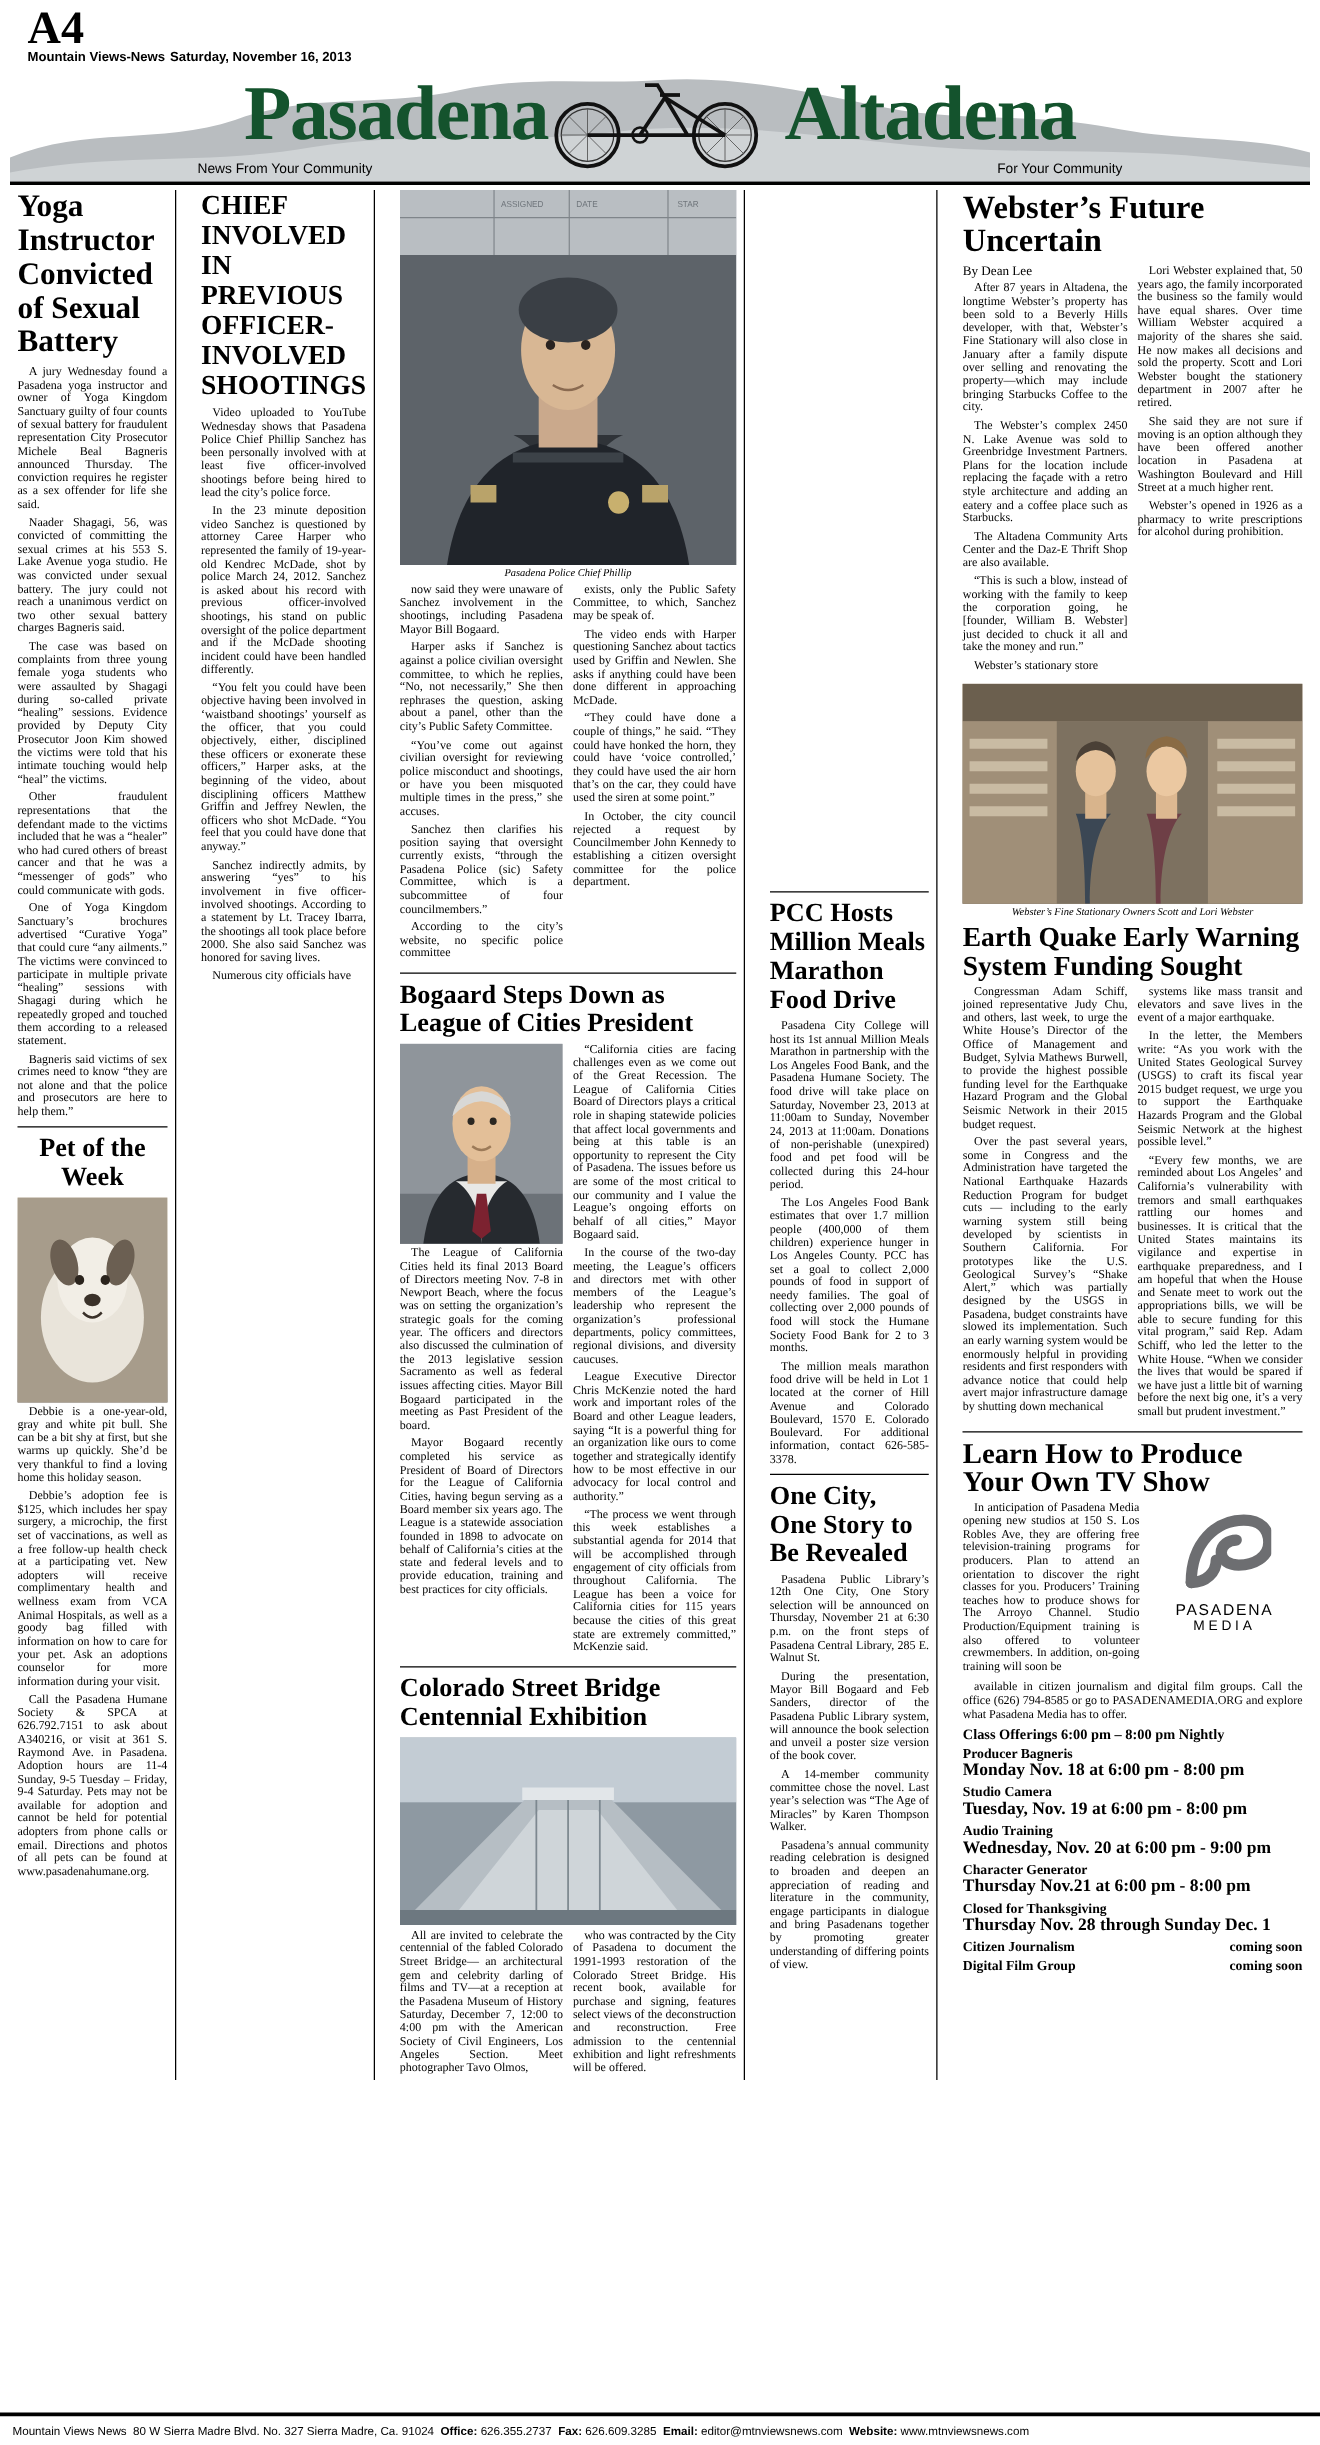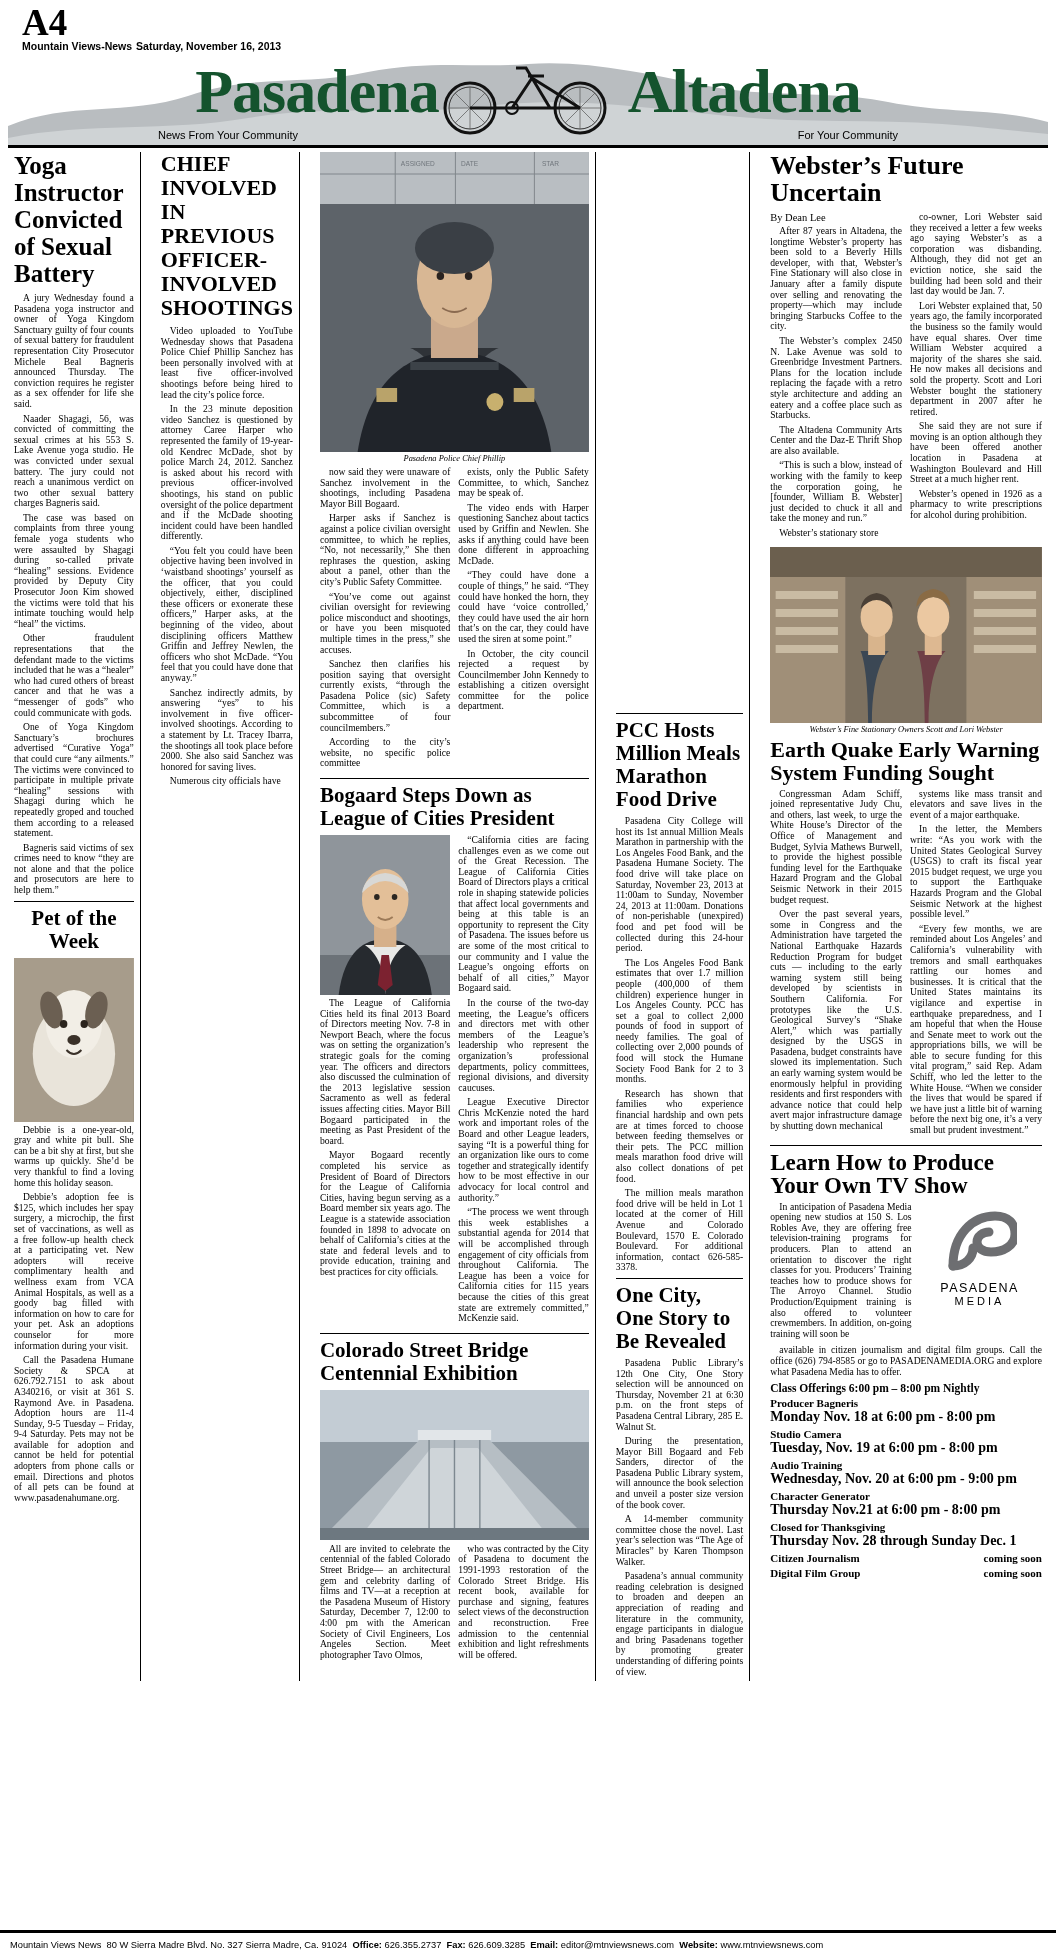--- a/index.html
+++ b/index.html
@@ -286,21 +286,20 @@
           </div>
       </div>
     </div>
 
     <div class="col c4">
       <div style="height:556px;"></div>
       <div class="rule"></div>
       <h2 class="head2">PCC Hosts Million Meals Marathon Food Drive</h2>
       <p class="body">Pasadena City College will host its 1st annual Million Meals Marathon in partnership with the Los Angeles Food Bank, and the Pasadena Humane Society. The food drive will take place on Saturday, November 23, 2013 at 11:00am to Sunday, November 24, 2013 at 11:00am. Donations of non-perishable (unexpired) food and pet food will be collected during this 24-hour period.</p>
       <p class="body">The Los Angeles Food Bank estimates that over 1.7 million people (400,000 of them children) experience hunger in Los Angeles County. PCC has set a goal to collect 2,000 pounds of food in support of needy families. The goal of collecting over 2,000 pounds of food will stock the Humane Society Food Bank for 2 to 3 months.</p>
-      <p class="body">Research has shown that families who experience financial hardship and own pets are at times forced to choose between feeding themselves or their pets. The PCC million meals marathon food drive will also collect donations of pet food.</p>
       <p class="body">The million meals marathon food drive will be held in Lot 1 located at the corner of Hill Avenue and Colorado Boulevard, 1570 E. Colorado Boulevard. For additional information, contact 626-585-3378.</p>
 
       <div class="rule"></div>
       <h2 class="head2">One City, One Story to Be Revealed</h2>
       <p class="body">Pasadena Public Library’s 12th One City, One Story selection will be announced on Thursday, November 21 at 6:30 p.m. on the front steps of Pasadena Central Library, 285 E. Walnut St.</p>
       <p class="body">During the presentation, Mayor Bill Bogaard and Feb Sanders, director of the Pasadena Public Library system, will announce the book selection and unveil a poster size version of the book cover.</p>
       <p class="body">A 14-member community committee chose the novel. Last year’s selection was “The Age of Miracles” by Karen Thompson Walker.</p>
       <p class="body">Pasadena’s annual community reading celebration is designed to broaden and deepen an appreciation of reading and literature in the community, engage participants in dialogue and bring Pasadenans together by promoting greater understanding of differing points of view.</p>
     </div>
 
@@ -309,21 +308,20 @@
       <div style="display:flex;gap:8px;">
         <div style="width:50%;">
           <div class="byline">By Dean Lee</div>
           <p class="body">After 87 years in Altadena, the longtime Webster’s property has been sold to a Beverly Hills developer, with that, Webster’s Fine Stationary will also close in January after a family dispute over selling and renovating the property—which may include bringing Starbucks Coffee to the city.</p>
           <p class="body">The Webster’s complex 2450 N. Lake Avenue was sold to Greenbridge Investment Partners. Plans for the location include replacing the façade with a retro style architecture and adding an eatery and a coffee place such as Starbucks.</p>
           <p class="body">The Altadena Community Arts Center and the Daz-E Thrift Shop are also available.</p>
           <p class="body">“This is such a blow, instead of working with the family to keep the corporation going, he [founder, William B. Webster] just decided to chuck it all and take the money and run.”</p>
           <p class="body">Webster’s stationary store</p>
         </div>
         <div style="width:50%;">
-          <p class="body">co-owner, Lori Webster said they received a letter a few weeks ago saying Webster’s as a corporation was disbanding. Although, they did not get an eviction notice, she said the building had been sold and their last day would be Jan. 7.</p>
           <p class="body">Lori Webster explained that, 50 years ago, the family incorporated the business so the family would have equal shares. Over time William Webster acquired a majority of the shares she said. He now makes all decisions and sold the property. Scott and Lori Webster bought the stationery department in 2007 after he retired.</p>
           <p class="body">She said they are not sure if moving is an option although they have been offered another location in Pasadena at Washington Boulevard and Hill Street at a much higher rent.</p>
           <p class="body">Webster’s opened in 1926 as a pharmacy to write prescriptions for alcohol during prohibition.</p>
         </div>
       </div>
 
       <div class="photo ph-store" style="height:176px;margin-top:4px;">
         <svg width="100%" height="176" viewBox="0 0 288 176" preserveAspectRatio="none">
           <rect width="288" height="176" fill="#8d7f6d"></rect>
           <rect x="0" y="0" width="288" height="30" fill="#6b5f4e"></rect>

